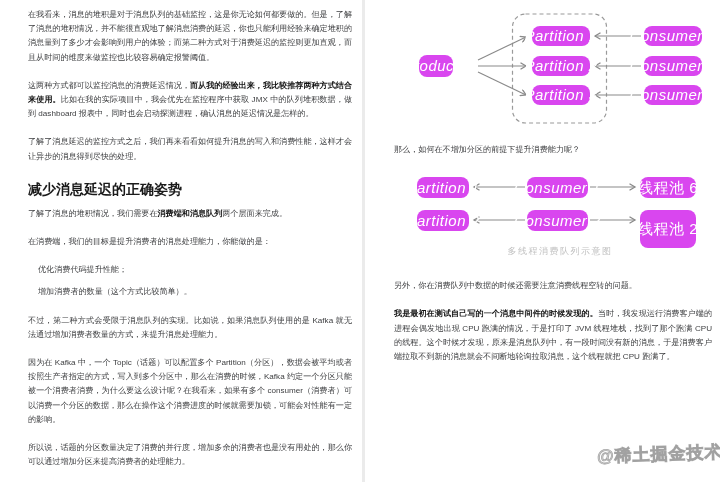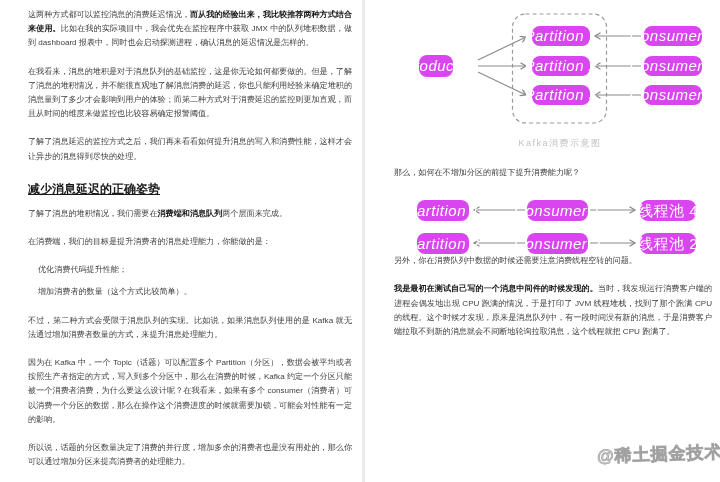--- a/index.html
+++ b/index.html
@@ -11,21 +11,21 @@
     color:#3d3e40;
   }
   .divider { position:absolute; left:362px; top:0; bottom:0; width:3px; background:#ebebeb; }
 
   
   .col { position:absolute; top:0; font-size:8.1px; line-height:14.2px; text-align:justify; }
   #col-left  { left:28px;  width:324px; padding-top:8px; }
   #col-right { left:394px; width:318px; padding-top:13px; }
   .col p { margin:0 0 14px 0; }
   b, .seg-b { font-weight:bold; color:#141414; }
-  h2.sec { font-size:12px; line-height:14px; font-weight:bold; color:#1a1a1a; margin:18px 0 11px 0; text-align:left;text-decoration:underline; }
+  h2.sec { font-size:14px; line-height:14px; font-weight:bold; color:#1a1a1a; margin:18px 0 11px 0; text-align:left; }
   .list { margin:0 0 14px 0; padding-left:10px;font-family:Liberation Serif, serif; }
   .list .li { margin-bottom:8px; }
   .list .li:last-child { margin-bottom:0; }
 
   
   .diagram { position:relative; width:318px; }
   #diagram1 { height:112px; }
   #diagram2 { height:54px; margin-top:20px; }
   .diagram svg { position:absolute; left:0; top:0; z-index:0; }
   .node {
@@ -49,22 +49,22 @@
     -webkit-text-stroke:0.8px rgba(140,140,140,0.75);
     transform:rotate(-2deg);
   }
 </style>
 </head>
 <body>
 
 <div id="page">
 
   <div class="col" id="col-left">
+    <p>在我看来，消息的堆积是对于消息队列的基础监控，这是你无论如何都要做的。但是，了解了消息的堆积情况，并不能很直观地了解消息消费的延迟，你也只能利用经验来确定堆积的消息量到了多少才会影响到用户的体验；而第二种方式对于消费延迟的监控则更加直观，而且从时间的维度来做监控也比较容易确定报警阈值。</p>
     <p><span>这两种方式都可以监控消息的消费延迟情况，</span><b>而从我的经验出来，我比较推荐两种方式结合来使用。</b><span>比如在我的实际项目中，我会优先在监控程序中获取 JMX 中的队列堆积数据，做到 dashboard 报表中，同时也会启动探测进程，确认消息的延迟情况是怎样的。</span></p>
-    <p>在我看来，消息的堆积是对于消息队列的基础监控，这是你无论如何都要做的。但是，了解了消息的堆积情况，并不能很直观地了解消息消费的延迟，你也只能利用经验来确定堆积的消息量到了多少才会影响到用户的体验；而第二种方式对于消费延迟的监控则更加直观，而且从时间的维度来做监控也比较容易确定报警阈值。</p>
     <p>了解了消息延迟的监控方式之后，我们再来看看如何提升消息的写入和消费性能，这样才会让异步的消息得到尽快的处理。</p>
     <h2 class="sec">减少消息延迟的正确姿势</h2>
     <p><span>了解了消息的堆积情况，我们需要在</span><b>消费端和消息队列</b><span>两个层面来完成。</span></p>
     <p>在消费端，我们的目标是提升消费者的消息处理能力，你能做的是：</p>
     <div class="list">
       <div class="li">优化消费代码提升性能；</div>
       <div class="li">增加消费者的数量（这个方式比较简单）。</div>
     </div>
     <p>不过，第二种方式会受限于消息队列的实现。比如说，如果消息队列使用的是 Kafka 就无法通过增加消费者数量的方式，来提升消息处理能力。</p>
     <p>因为在 Kafka 中，一个 Topic（话题）可以配置多个 Partition（分区），数据会被平均或者按照生产者指定的方式，写入到多个分区中，那么在消费的时候，Kafka 约定一个分区只能被一个消费者消费，为什么要这么设计呢？在我看来，如果有多个 consumer（消费者）可以消费一个分区的数据，那么在操作这个消费进度的时候就需要加锁，可能会对性能有一定的影响。</p>
@@ -91,42 +91,42 @@
         <line x1="247" y1="82" x2="201" y2="82" stroke="#8a8a8a" stroke-width="1.1" marker-end="url(#ah1)"></line>
       </svg>
       <div class="node" style="left:25px;top:42px;width:34px;height:22px;">Producer</div>
       <div class="node" style="left:138px;top:13px;width:58px;height:20px;">Partition 1</div>
       <div class="node" style="left:138px;top:43px;width:58px;height:20px;">Partition 2</div>
       <div class="node" style="left:138px;top:72px;width:58px;height:20px;">Partition 3</div>
       <div class="node" style="left:250px;top:13px;width:58px;height:20px;">Consumer 1</div>
       <div class="node" style="left:250px;top:43px;width:58px;height:20px;">Consumer 2</div>
       <div class="node" style="left:250px;top:72px;width:58px;height:20px;">Consumer 3</div>
     </div>
-    <div class="caption" id="caption1">Kafka消费示意图</div>
 
     <p class="after-d1">那么，如何在不增加分区的前提下提升消费能力呢？</p>
 
     <div class="diagram" id="diagram2">
       <svg width="318" height="54">
         <defs>
           <marker id="ah2" markerWidth="7" markerHeight="7" refX="5.5" refY="3.5" orient="auto">
             <path d="M0.5,0.5 L5.5,3.5 L0.5,6.5" fill="none" stroke="#8a8a8a" stroke-width="1.2"></path>
           </marker>
         </defs>
         <line x1="131" y1="10" x2="80" y2="10" stroke="#8a8a8a" stroke-width="1.1" marker-end="url(#ah2)"></line>
         <line x1="131" y1="43" x2="80" y2="43" stroke="#8a8a8a" stroke-width="1.1" marker-end="url(#ah2)"></line>
         <line x1="196" y1="10" x2="241" y2="10" stroke="#8a8a8a" stroke-width="1.1" marker-end="url(#ah2)"></line>
         <line x1="196" y1="43" x2="241" y2="43" stroke="#8a8a8a" stroke-width="1.1" marker-end="url(#ah2)"></line>
       </svg>
       <div class="node" style="left:23px;top:0;width:52px;height:21px;">Partition 1</div>
       <div class="node" style="left:23px;top:33px;width:52px;height:21px;">Partition 2</div>
       <div class="node" style="left:133px;top:0;width:61px;height:21px;">Consumer 1</div>
       <div class="node" style="left:133px;top:33px;width:61px;height:21px;">Consumer 2</div>
-      <div class="node" style="left:246px;top:0;width:56px;height:21px;font-style:normal;">线程池 4</div>
-      <div class="node" style="left:246px;top:33px;width:56px;height:21px;font-style:normal;">线程池 2</div>
+      <div class="node" style="left:246px;top:0;width:56px;height:21px;font-style:normal;">线程池 6</div>
+      <div class="node" style="left:246px;top:33px;width:56px;height:38px;font-style:normal;">线程池 2</div>
     </div>
+    <div class="caption" id="caption2">多线程消费队列示意图</div>
 
     <p>另外，你在消费队列中数据的时候还需要注意消费线程空转的问题。</p>
     <p><b>我是最初在测试自己写的一个消息中间件的时候发现的。</b><span>当时，我发现运行消费客户端的进程会偶发地出现 CPU 跑满的情况，于是打印了 JVM 线程堆栈，找到了那个跑满 CPU 的线程。这个时候才发现，原来是消息队列中，有一段时间没有新的消息，于是消费客户端拉取不到新的消息就会不间断地轮询拉取消息，这个线程就把 CPU 跑满了。</span></p>
   </div>
 
   <div id="watermark">@稀土掘金技术社区</div>
 </div>
 
 </body></html>

